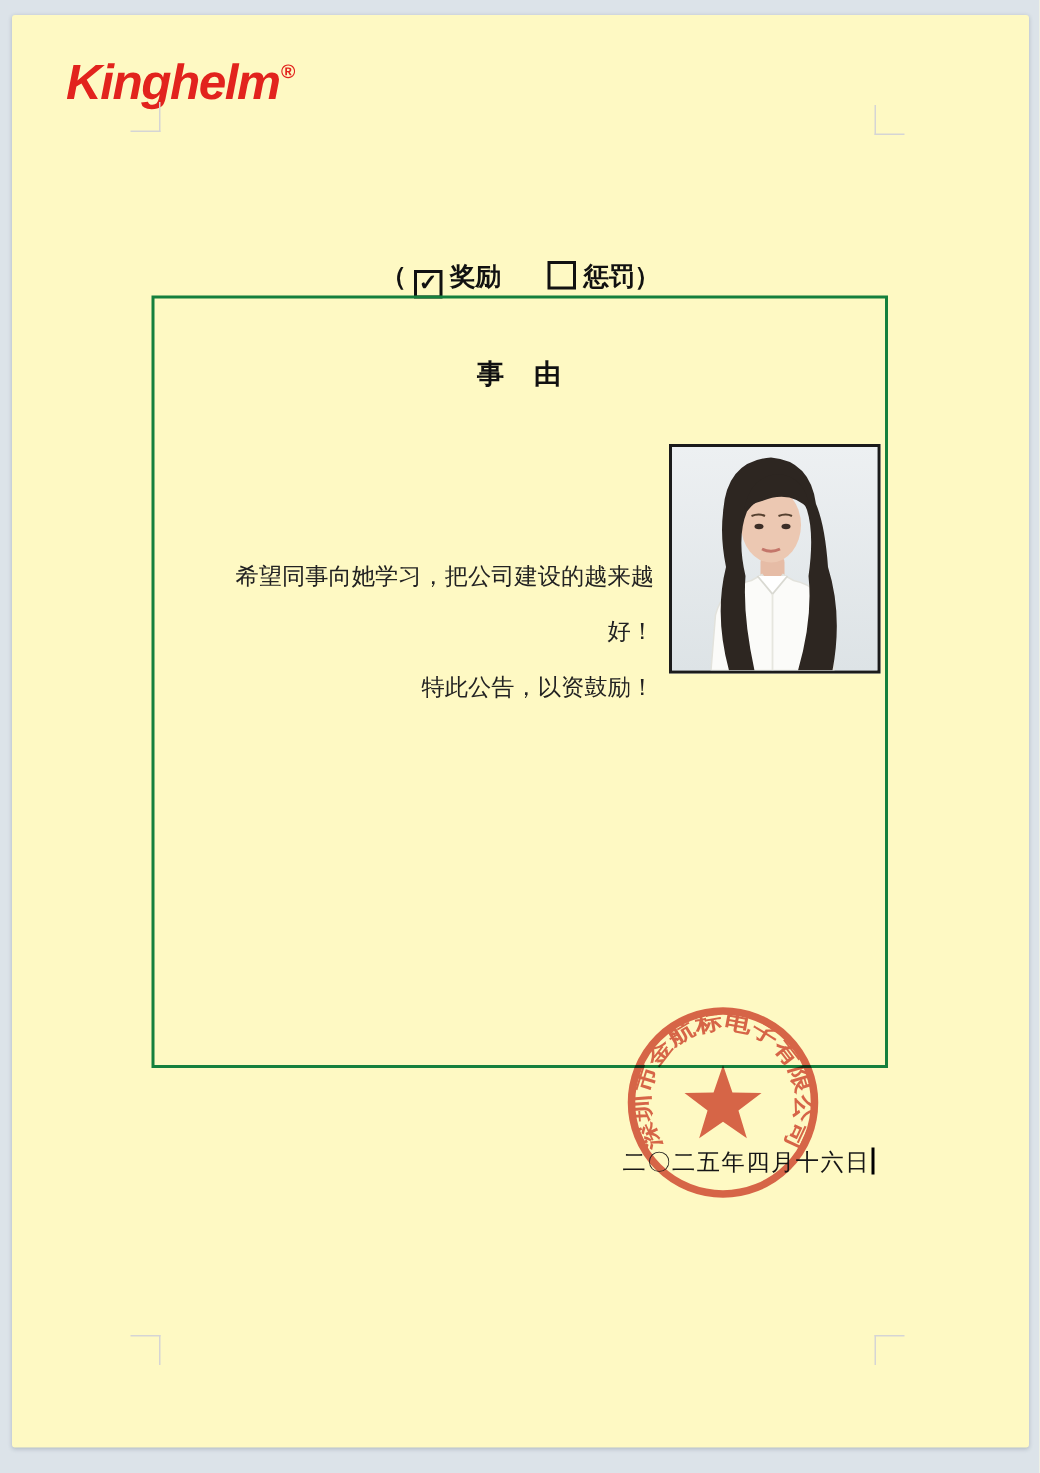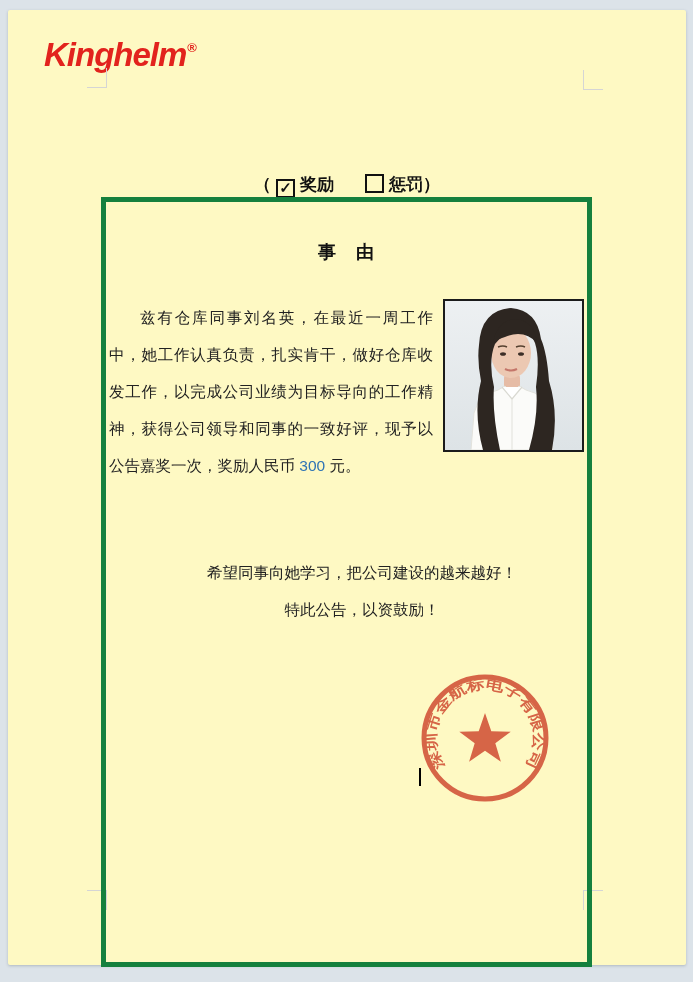--- a/index.html
+++ b/index.html
@@ -41,41 +41,41 @@
   }
   .cbx{
     display:inline-block;width:15px;height:15px;box-sizing:content-box;
     border:2px solid #111;vertical-align:-3px;margin:0 5px;
     text-align:center;line-height:15px;font-size:15px;font-weight:bold;
   }
   .cbx .tick{display:block;line-height:14px;}
   .type-gap{display:inline-block;width:26px;}
   
   .notice-box{
-    position:absolute;left:93px;top:187px;width:491px;height:770px;
-    border:5px solid #15803d;box-sizing:border-box;
+    position:absolute;left:93px;top:187px;width:491px;height:515px;
+    border:2px solid #15803d;box-sizing:border-box;
   }
   .box-heading{
     position:absolute;left:0;top:38px;width:100%;
     text-align:center;font-size:18px;font-weight:bold;letter-spacing:1px;color:#111;
   }
   .box-body{
     position:absolute;left:3px;right:3px;top:97px;
     font-size:15.5px;line-height:37px;color:#222;
     text-align:justify;
   }
   .photo-frame{
     float:right;width:137px;height:149px;
     border:2px solid #1b1b1b;margin:0 0 8px 10px;
     overflow:hidden;background:#e8edf0;
   }
   .photo-frame svg{display:block;width:100%;height:100%;}
   .para{margin:0;text-indent:2em;}
   .amount{color:#2e74b5;}
-  .closing{margin:0;text-indent:2em;text-align:center;}
+  .closing{margin:0;text-indent:2em;text-align:right;}
   .closing.first{margin-top:70px;}
   
   .company-line{
     position:absolute;left:297px;top:505px;
     font-size:15.5px;letter-spacing:.5px;color:#161616;white-space:nowrap;
   }
   .date-line{
     position:absolute;left:312px;top:566px;
     font-size:15.5px;letter-spacing:1px;color:#161616;white-space:nowrap;
   }
@@ -127,21 +127,20 @@
           <ellipse cx="58" cy="53" rx="3" ry="1.8" fill="#3c2e27"></ellipse>
           <ellipse cx="76" cy="53" rx="3" ry="1.8" fill="#3c2e27"></ellipse>
           <path d="M53,46 Q58,44 62,46" stroke="#55402f" stroke-width="1.4" fill="none"></path>
           <path d="M71,46 Q76,44 80,46" stroke="#55402f" stroke-width="1.4" fill="none"></path>
           <path d="M60,68 Q66,71 72,68" stroke="#c4766a" stroke-width="2" fill="none"></path>
           <path d="M66,7 Q36,9 34,44 Q32,60 36,80 Q28,112 38,149 L55,149 Q47,112 49,86 Q43,60 50,43 Q57,34 66,32 Q84,26 90,42 Q95,58 91,86 Q94,114 84,149 L107,149 Q114,112 104,80 Q102,52 96,38 Q92,9 66,7 Z" fill="#2d2621"></path>
           <path d="M48,42 Q52,20 70,18 Q89,19 92,42 Q79,28 60,36 Q52,38 48,42 Z" fill="#2d2621"></path>
         </svg>
       </div>
 
-      <p class="para"><span>兹有仓库同事刘名英，在最近一周工作中，她工作认真负责，扎实肯干，做好仓库收发工作，以完成公司业绩为目标导向的工作精神，获得公司领导和同事的一致好评，现予以公告嘉奖一次，奖励人民币 </span><span class="amount">300</span><span> 元。</span></p>
 
       <p class="closing first">希望同事向她学习，把公司建设的越来越好！</p>
       <p class="closing">特此公告，以资鼓励！</p>
     </div>
 
     <div class="seal">
       <svg viewBox="0 0 136 136">
         <defs>
           <filter id="soft">
               <feGaussianBlur stdDeviation="0.5"></feGaussianBlur>
@@ -151,16 +150,16 @@
           <circle cx="68" cy="68" r="61" fill="none" stroke="#cf4538" stroke-width="5"></circle>
           <polygon points="68,43 74.3,61.3 93.7,61.7 78.3,73.3 83.9,91.8 68,80.8 52.1,91.8 57.7,73.3 42.3,61.7 61.7,61.3"></polygon>
           <path id="sealArc" d="M 27.9 96.1 A 49 49 0 1 1 108.1 96.1" fill="none"></path>
           <text font-size="13.5" font-weight="bold" fill="#cf4538" font-family="Liberation Sans, sans-serif">
             <textPath href="#sealArc" startOffset="0" textLength="214" lengthAdjust="spacingAndGlyphs">深圳市金航标电子有限公司</textPath>
           </text>
         </g>
       </svg>
     </div>
 
-    <div class="date-line"><span class="caret"></span></div>
+    <div class="date-line"><span>二〇二五年四月十六日</span><span class="caret"></span></div>
 
   </div>
 </div>
 
 </body></html>

